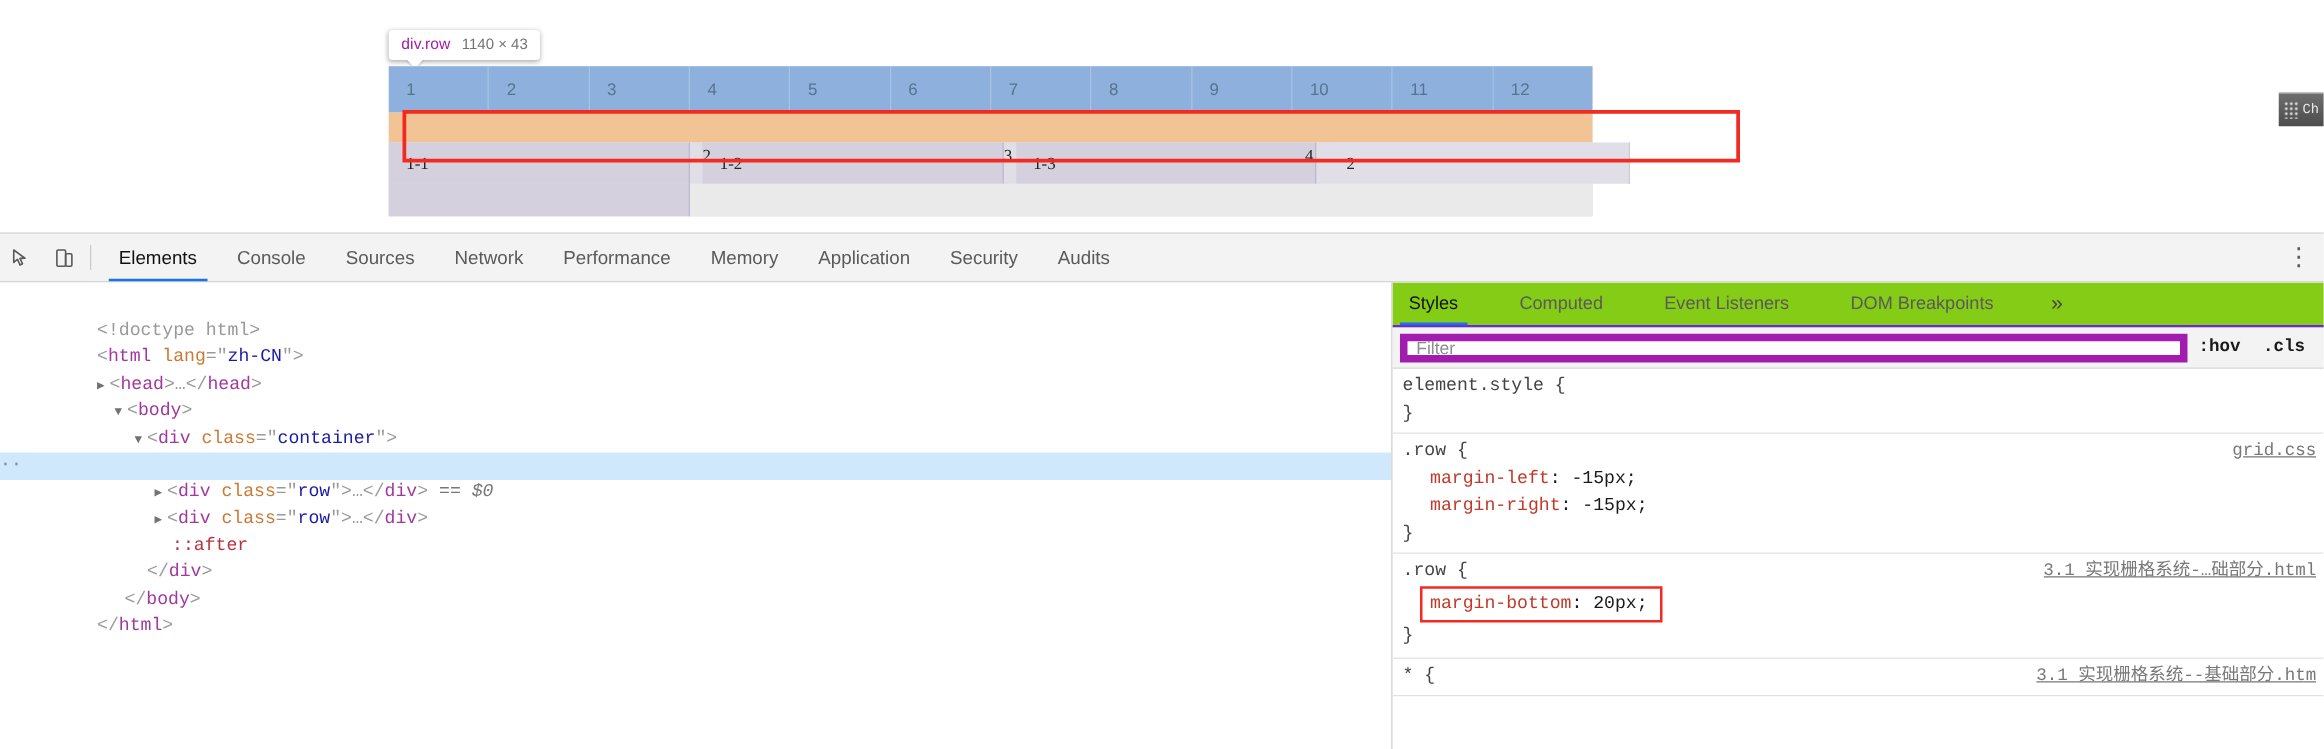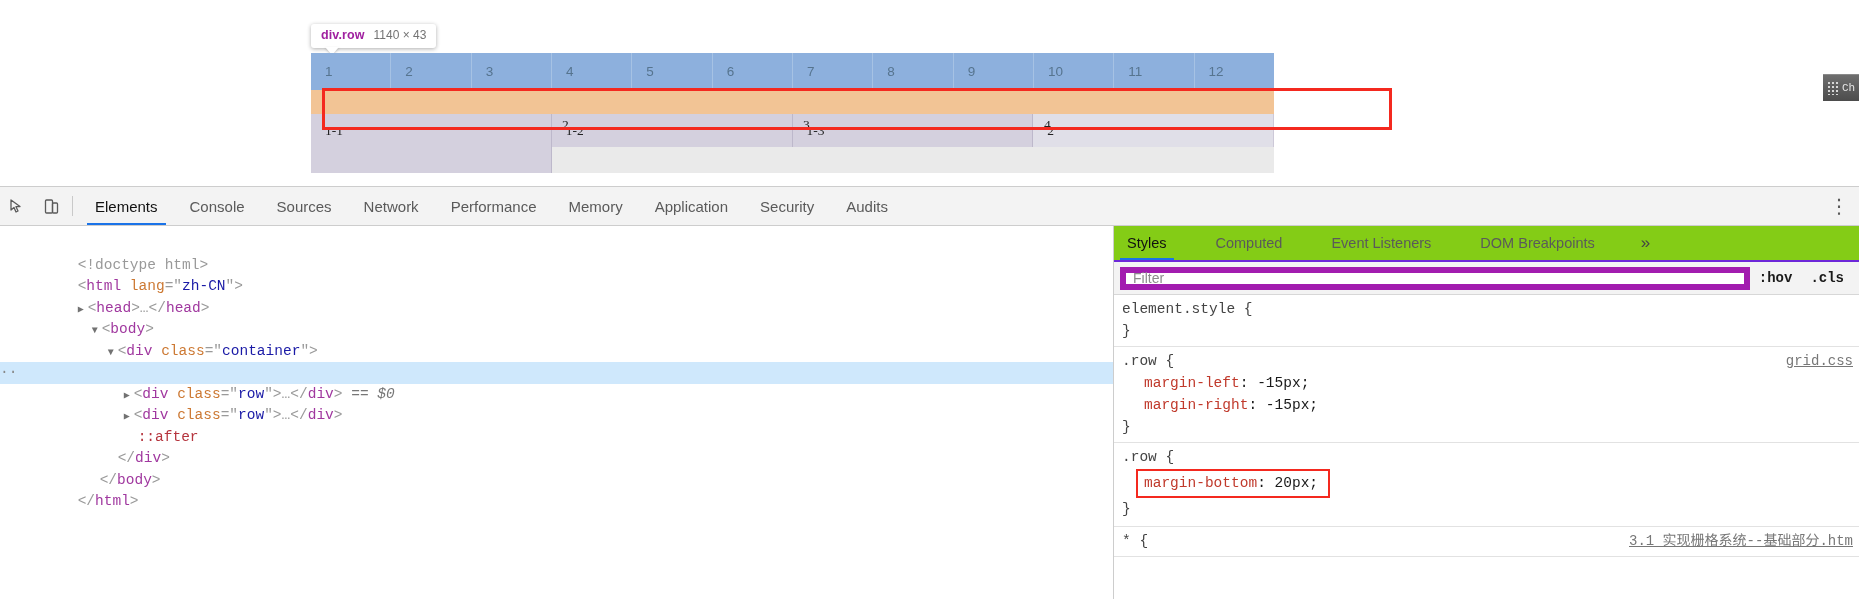--- a/index.html
+++ b/index.html
@@ -29,21 +29,21 @@
     border-radius: 3px;
     box-shadow: 0 1px 4px rgba(0,0,0,.32);
     padding: 4px 10px 5px 10px;
     white-space: nowrap;
     font-family: "Liberation Sans", sans-serif;
     font-size: 12.5px;
     line-height: 15px;
   }
   #hl-tooltip .tag {
     color: #a020a0;
-    font-weight: bold;
+    font-weight: normal;
     letter-spacing: .1px;
   }
   #hl-tooltip .dims {
     color: #737373;
     margin-left: 9px;
     font-size: 12px;
   }
   #hl-tooltip:after {
     content: "";
     position: absolute;
@@ -90,20 +90,21 @@
   
   #second-row {
     position: relative;
     width: 963px;
     background: #e0dfe8;
   }
   .second-row-inner {
     display: flex;
     width: 1113px;
     height: 33px;
+    gap: 10px;
   }
   .sr-cell {
     background: #d4d0de;
     border-right: 1px solid #bdb8cb;
     color: #222;
     font-size: 13.5px;
     display: flex;
     align-items: center;
     padding-left: 14px;
     font-family: "Liberation Serif", serif;
@@ -513,20 +514,21 @@
 
         <div class="rule">
           <span class="origin">grid.css</span>
           <div class="sel">.row {</div>
           <div><span class="prop">margin-left</span><span class="pval">: </span><span class="pval">-15px;</span></div>
           <div><span class="prop">margin-right</span><span class="pval">: </span><span class="pval">-15px;</span></div>
           <div class="brace">}</div>
         </div>
 
         <div class="rule has-box">
+          <span class="origin">3.1 实现栅格系统-…础部分.html</span>
           <div class="sel">.row {</div>
           <div id="boxed-decl"><span class="prop" style="padding-left:0">margin-bottom</span><span class="pval">: </span><span class="pval">20px;</span></div>
           <div class="brace">}</div>
         </div>
 
         <div class="rule">
           <span class="origin">3.1 实现栅格系统--基础部分.htm</span>
           <div class="sel">* {</div>
         </div>
 

